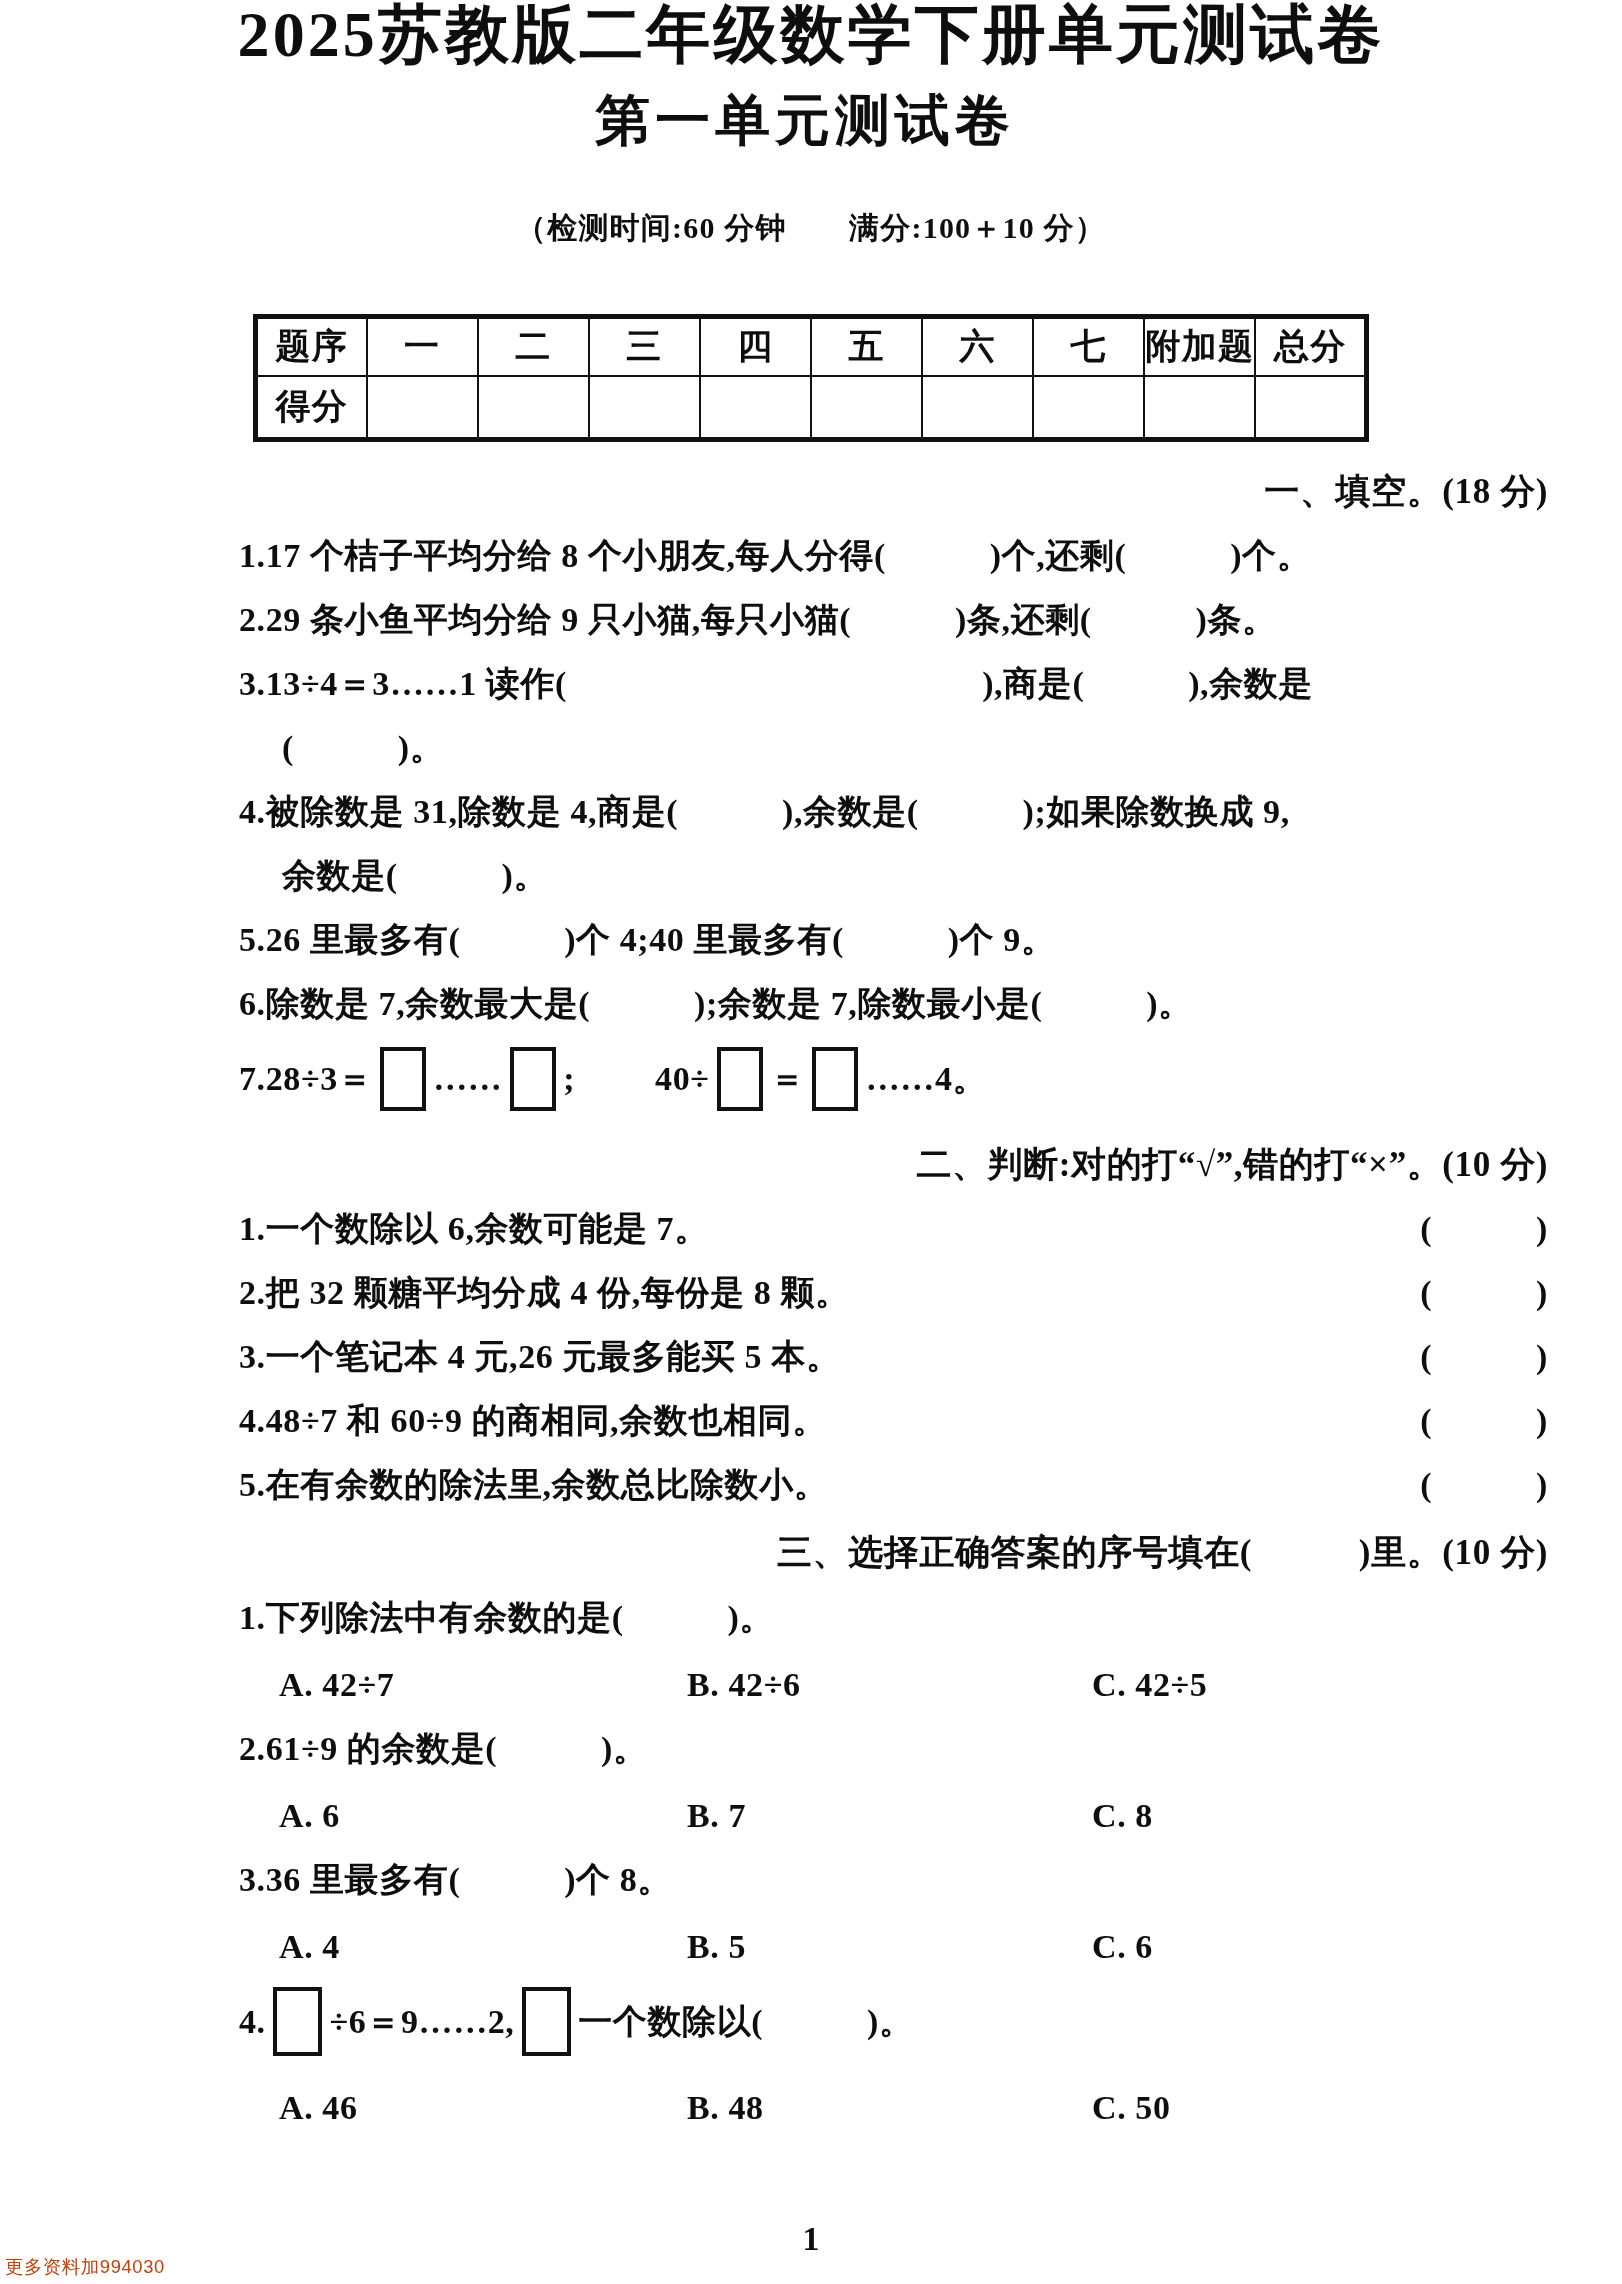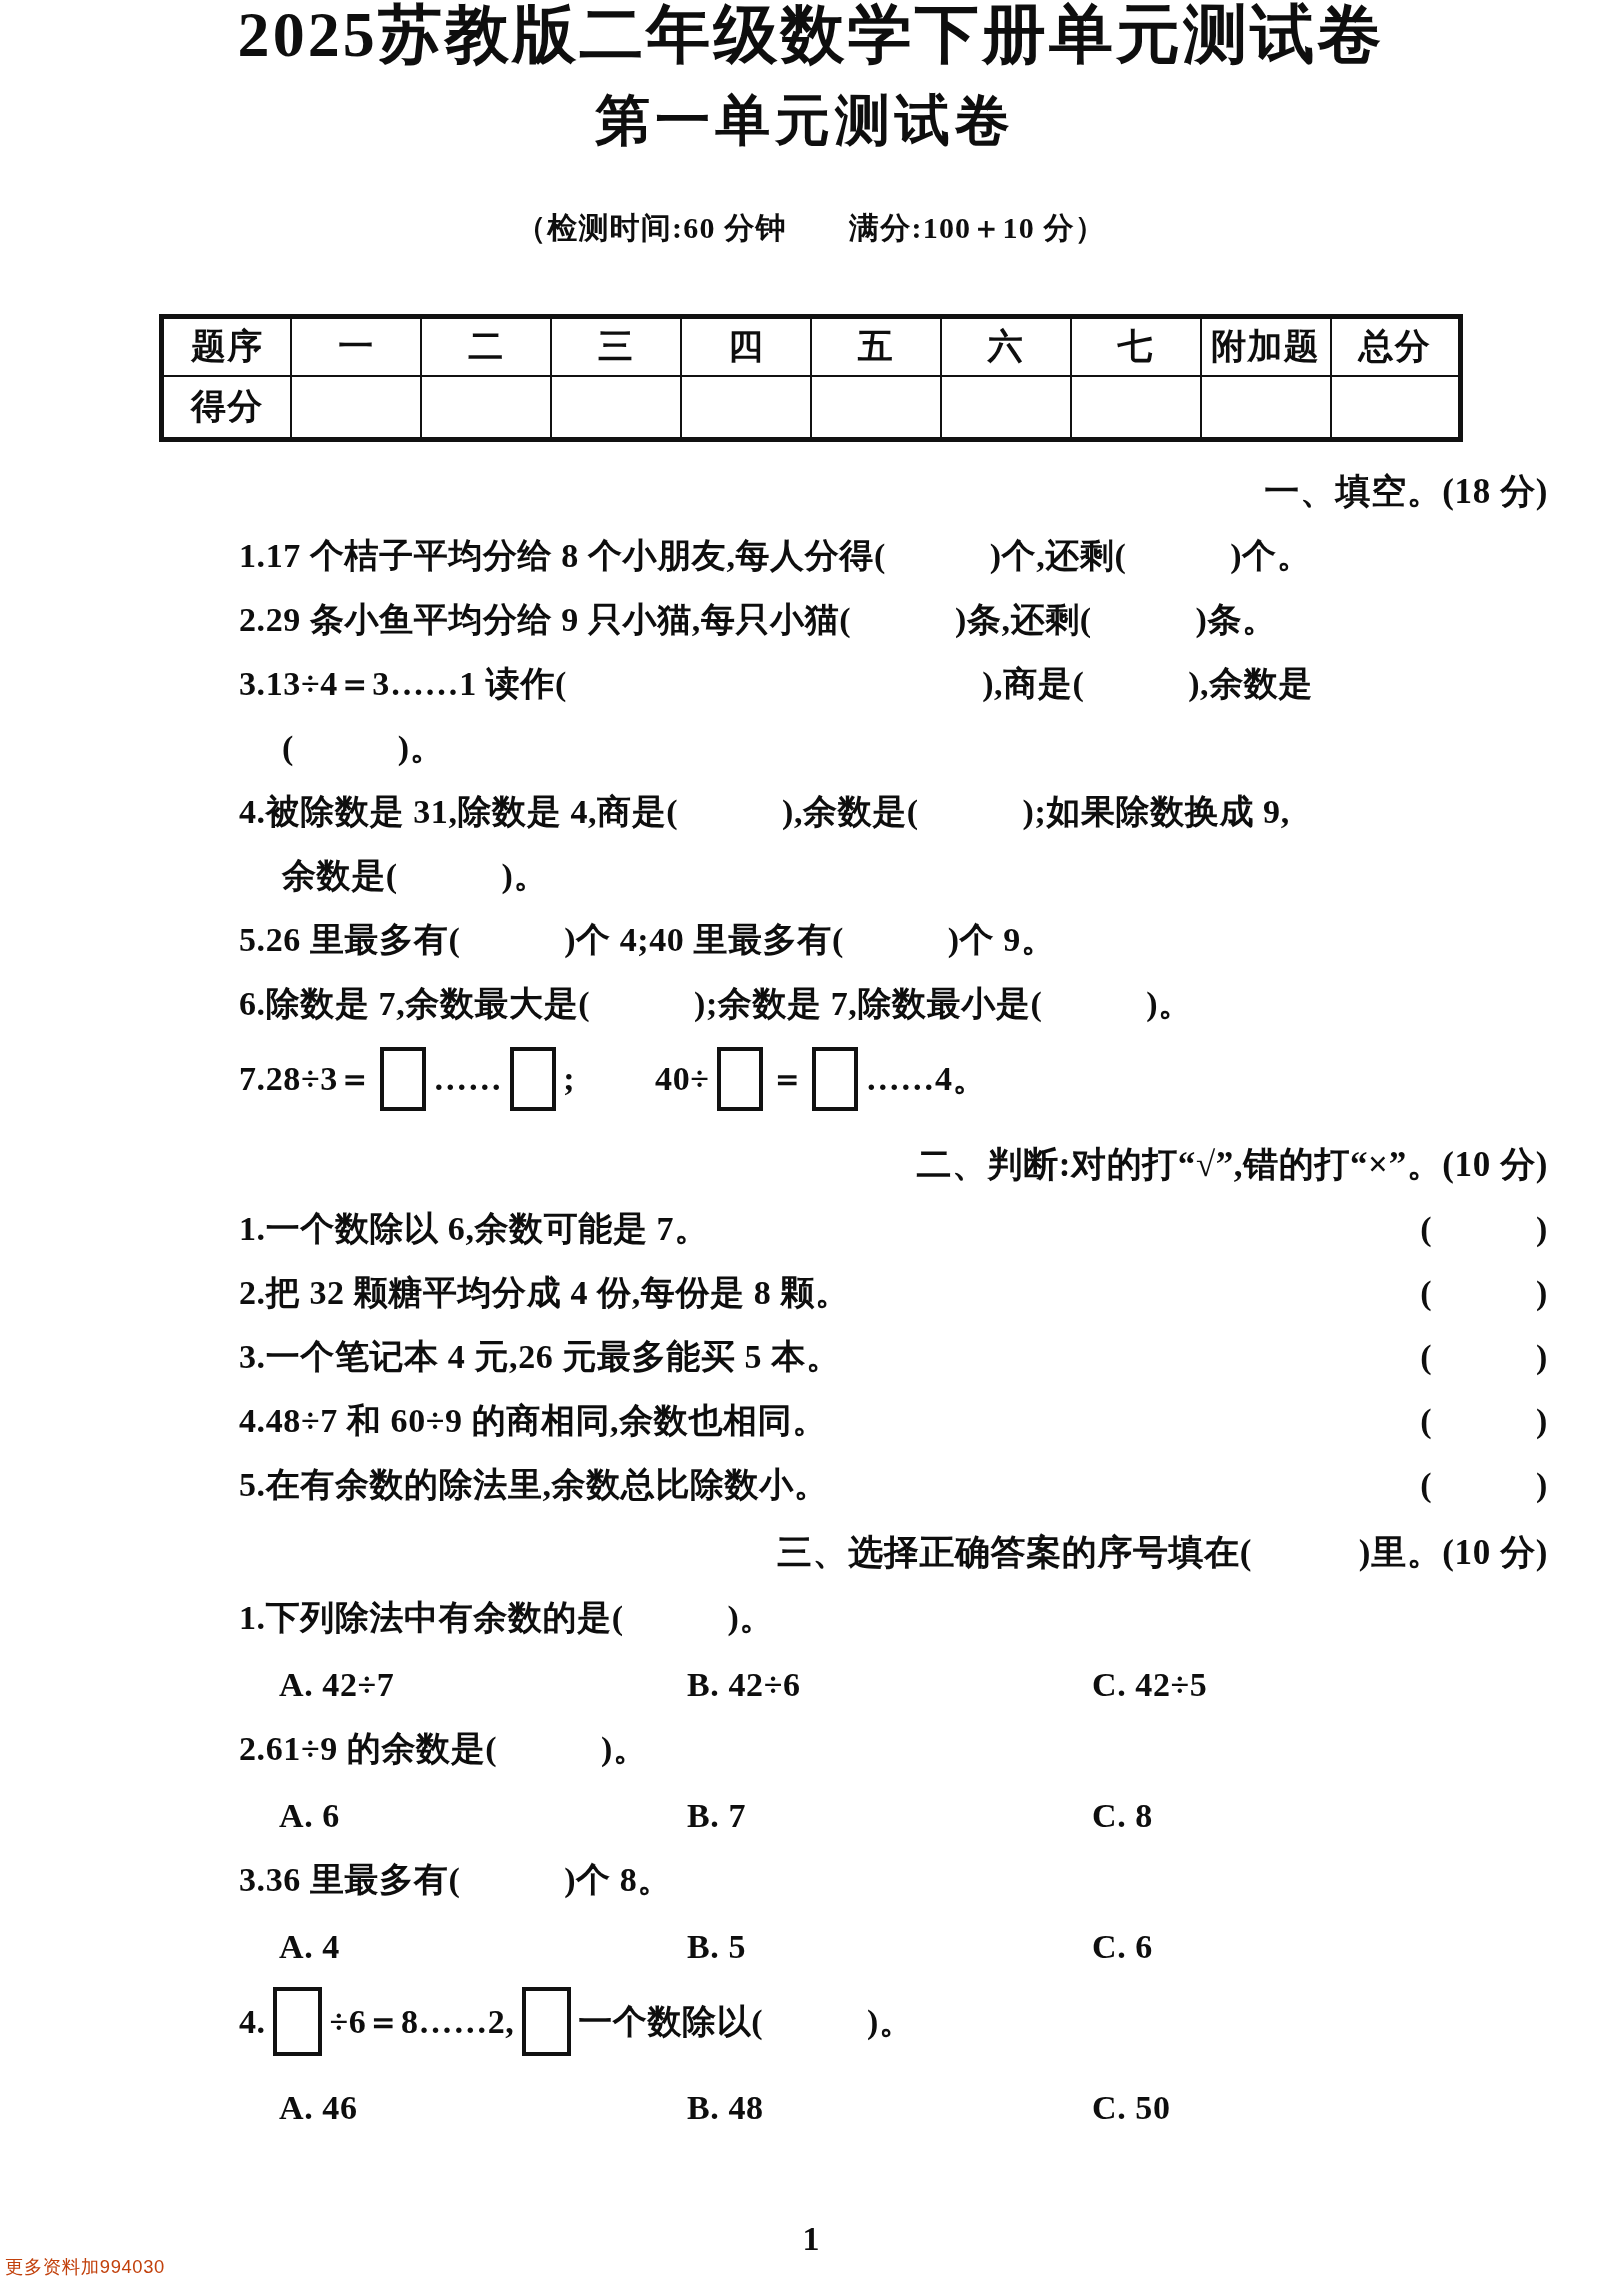--- a/index.html
+++ b/index.html
@@ -29,21 +29,21 @@
     margin-top:56px;
     text-align:center;
     font-size:30px;
     letter-spacing:1.2px;
   }
   table.score{
     margin:65px auto 0 auto;
     border-collapse:collapse;
     border:5.5px solid #111;
     table-layout:fixed;
-    width:1304px;
+    width:1116px;
   }
   table.score td{
     border:2.5px solid #111;
     text-align:center;
     vertical-align:middle;
     font-size:35px;
     letter-spacing:1.2px;
     padding:0;
   }
   tr.r1 td{height:56px;}
@@ -187,21 +187,21 @@
     </div>
 
     <div class="q"><span>3.</span><span>36 里最多有(　　　)个 8。</span></div>
     <div class="opts">
       <span>A. 4</span>
       <span>B. 5</span>
       <span>C. 6</span>
     </div>
 
     <div class="q boxline">
-      <span>4.</span><span class="box b2"></span><span>÷6＝8……2,</span><span class="box b2"></span><span>一个数除以(　　　)。</span>
+      <span>4.</span><span class="box b2"></span><span>÷6＝9……2,</span><span class="box b2"></span><span>一个数除以(　　　)。</span>
     </div>
     <div class="opts">
       <span>A. 46</span>
       <span>B. 48</span>
       <span>C. 50</span>
     </div>
 
   </div>
 
   <div class="pagenum">1</div>

